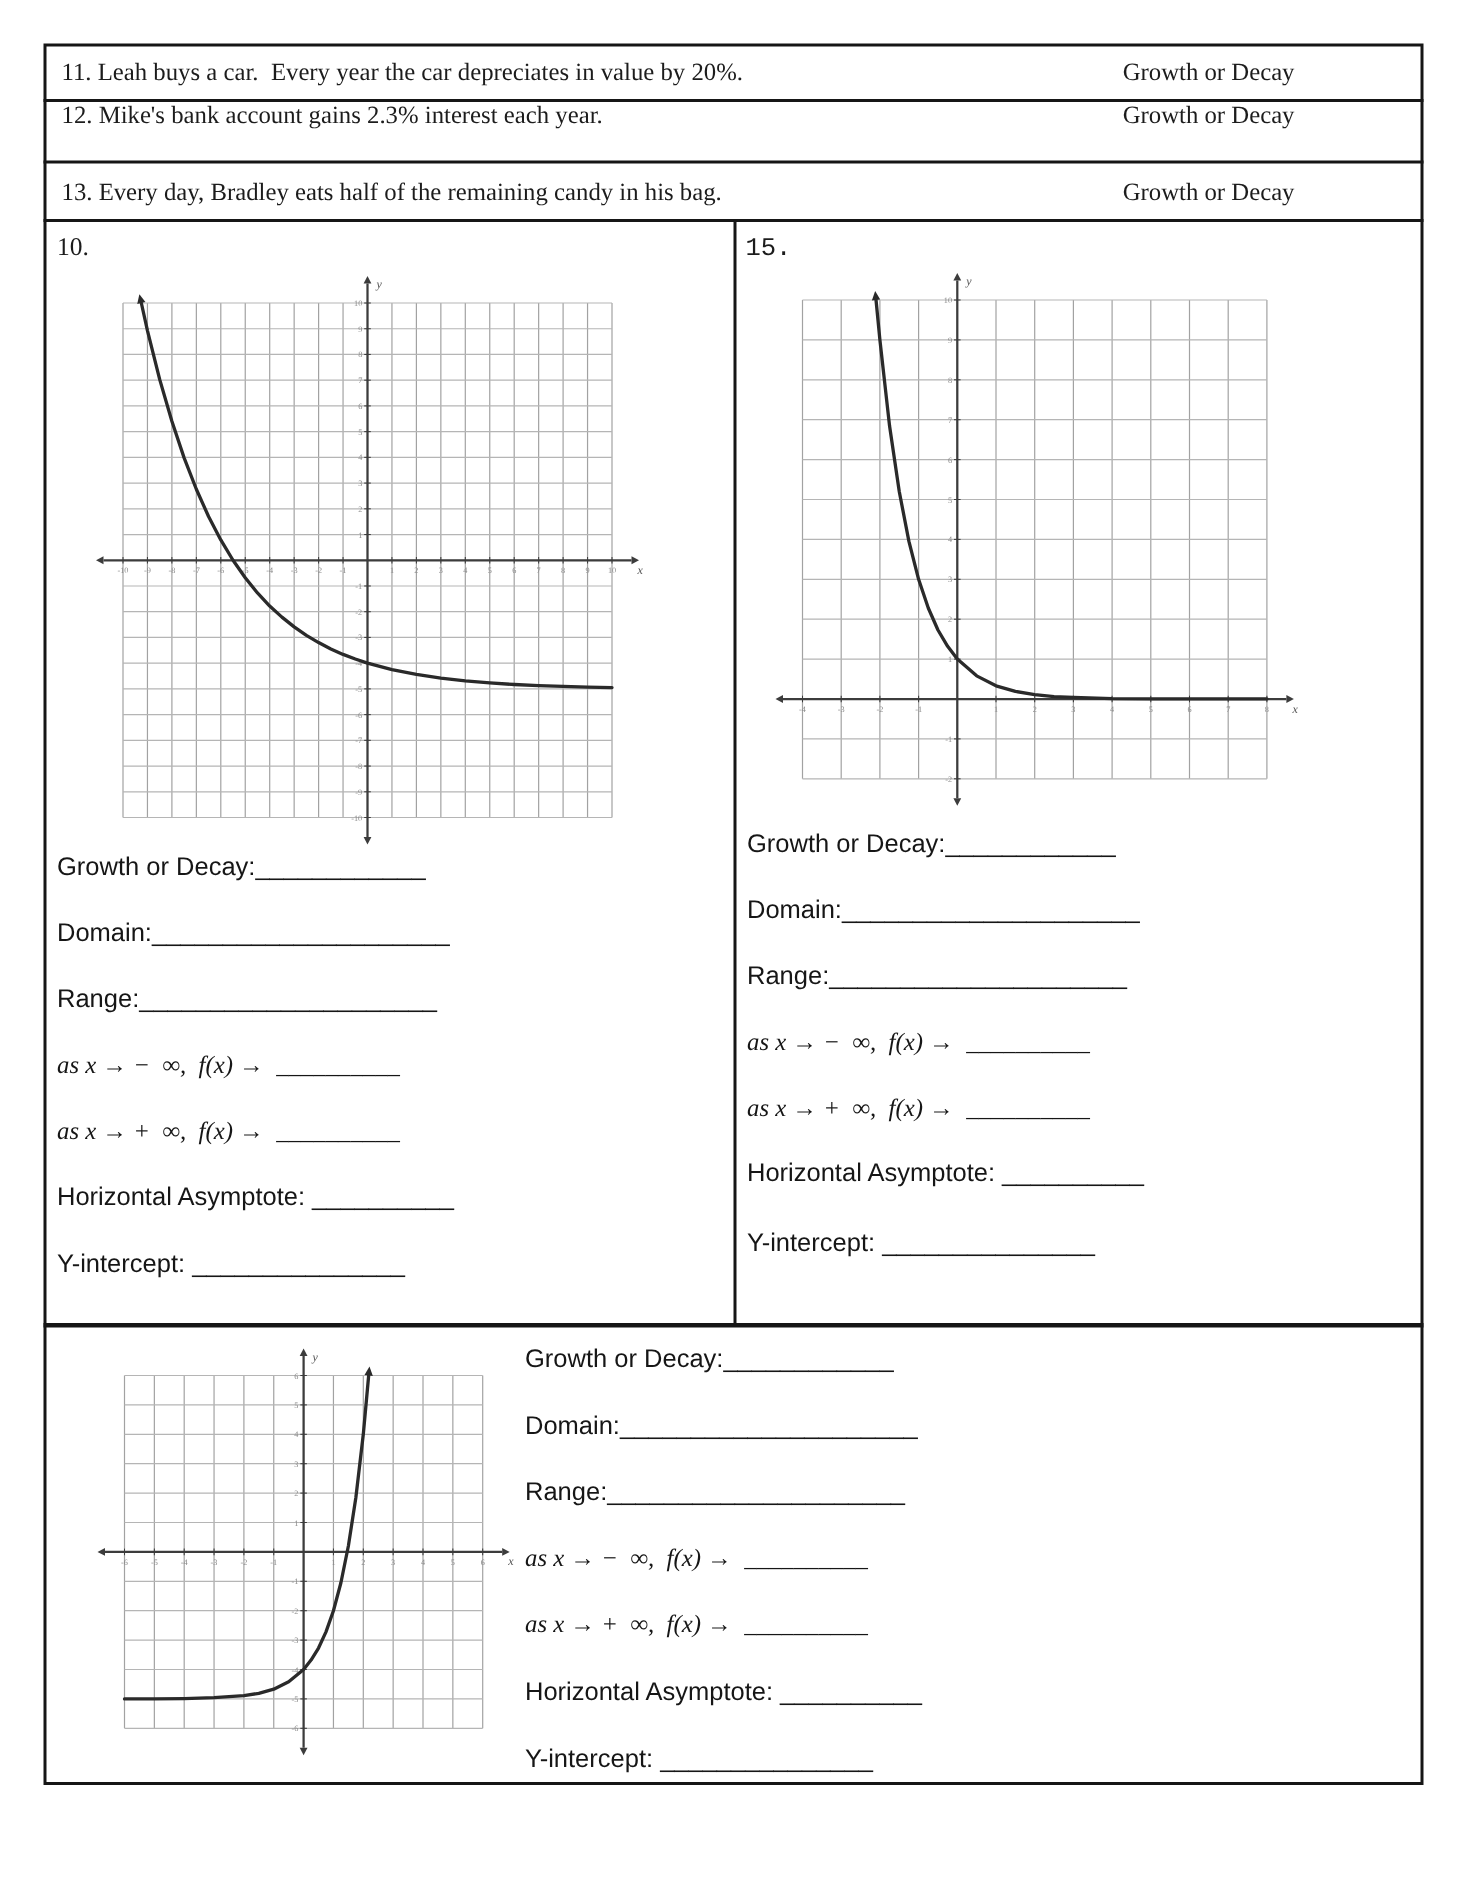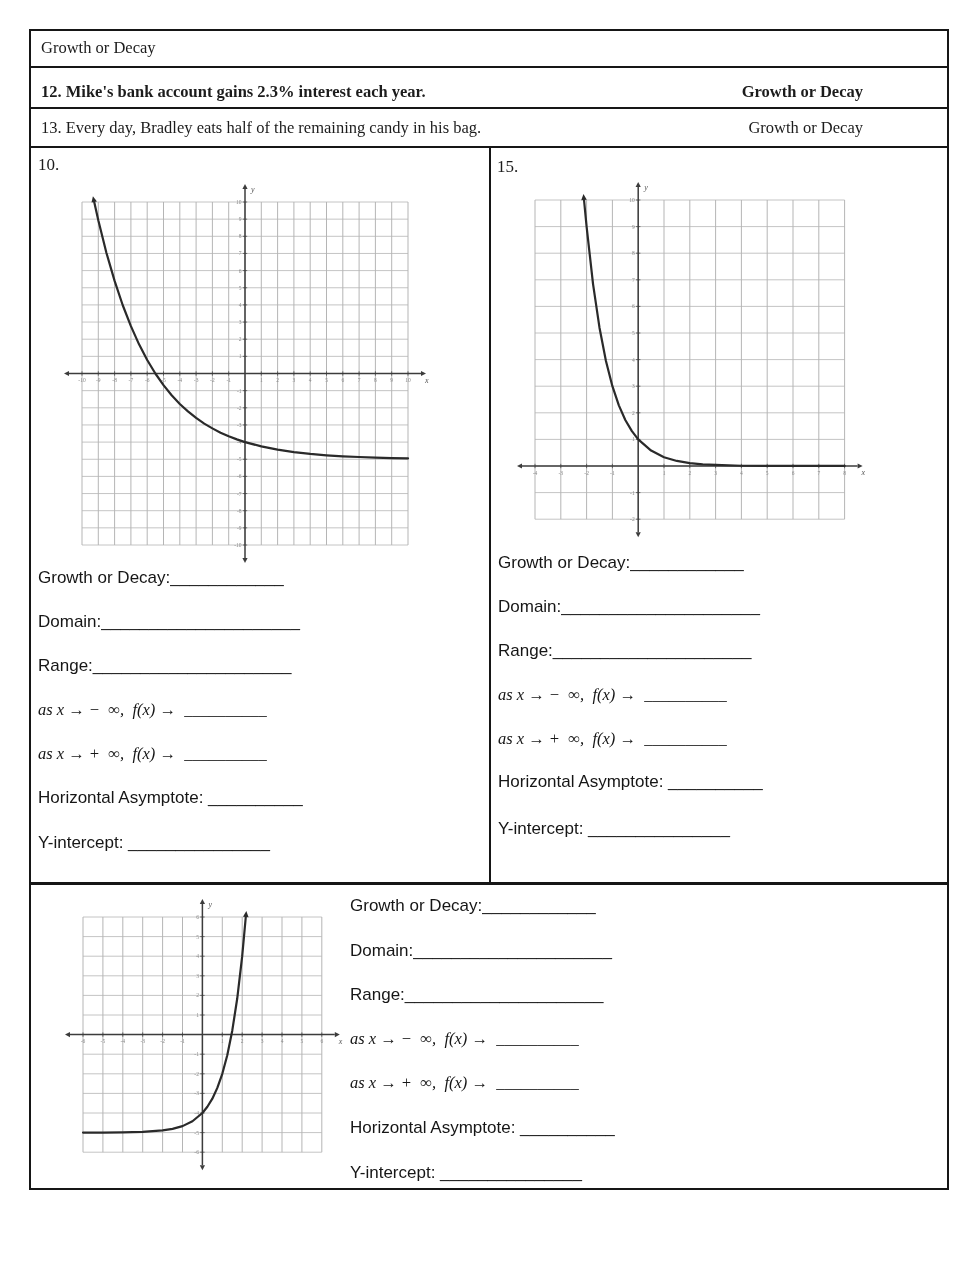--- a/index.html
+++ b/index.html
@@ -21,39 +21,40 @@
   svg.graph{position:absolute;overflow:visible;}
 </style>
 </head>
 <body>
 
 <div class="sheet">
 
   <div class="table-frame"></div>
 
   <div class="wrow" style="top:29px;height:38px;">
+    <span class="t">11. Leah buys a car.  Every year the car depreciates in value by 20%.</span>
     <span class="t">Growth or Decay</span>
   </div>
-  <div class="wrow" style="top:77px;height:30px;font-weight:bold;">
+  <div class="wrow" style="top:62px;height:30px;">
     <span class="t">12. Mike's bank account gains 2.3% interest each year.</span>
     <span class="t">Growth or Decay</span>
   </div>
   <div class="wrow" style="top:108px;height:39px;gap:48px;">
     <span class="t">13. Every day, Bradley eats half of the remaining candy in his bag.</span>
     <span class="t">Growth or Decay</span>
   </div>
 
   <div class="hline" style="top:66px;height:2px;"></div>
   <div class="hline" style="top:107px;height:2px;"></div>
   <div class="hline" style="top:146px;height:2px;"></div>
   <div class="hline" style="top:882px;height:3px;"></div>
   <div class="vline" style="left:489px;top:147px;width:2px;height:736px;"></div>
 
   <span class="panel-num" style="left:38px;top:155px;">10.</span>
-  <span class="panel-num" style="left:497px;top:157px;">15.</span>
+  <span class="panel-num" style="left:497px;top:157px;font-family:Liberation Mono, monospace;">15.</span>
 
   <svg class="graph" id="svg-g14" style="left:55px;top:178px;" width="380" height="392">
       <line x1="27" y1="24" x2="27" y2="367" stroke="#a2a2a2" stroke-width="0.8"></line>
       <line x1="43.3" y1="24" x2="43.3" y2="367" stroke="#a2a2a2" stroke-width="0.8"></line>
       <line x1="59.6" y1="24" x2="59.6" y2="367" stroke="#a2a2a2" stroke-width="0.8"></line>
       <line x1="75.9" y1="24" x2="75.9" y2="367" stroke="#a2a2a2" stroke-width="0.8"></line>
       <line x1="92.2" y1="24" x2="92.2" y2="367" stroke="#a2a2a2" stroke-width="0.8"></line>
       <line x1="108.5" y1="24" x2="108.5" y2="367" stroke="#a2a2a2" stroke-width="0.8"></line>
       <line x1="124.80000000000001" y1="24" x2="124.80000000000001" y2="367" stroke="#a2a2a2" stroke-width="0.8"></line>
       <line x1="141.10000000000002" y1="24" x2="141.10000000000002" y2="367" stroke="#a2a2a2" stroke-width="0.8"></line>

